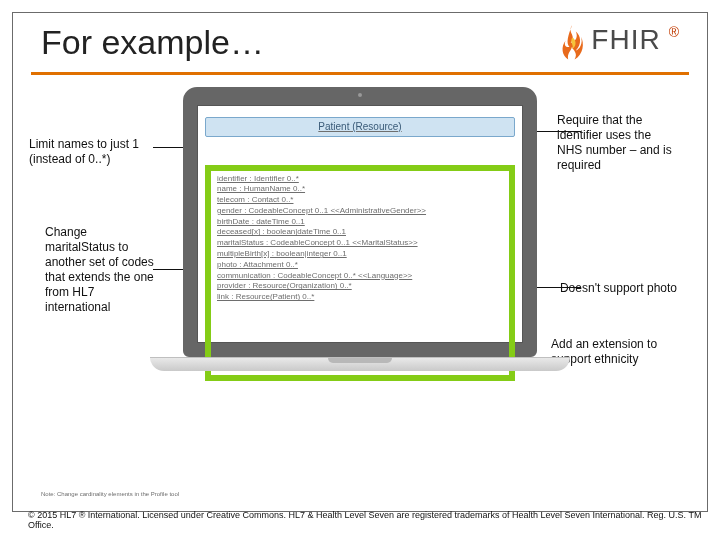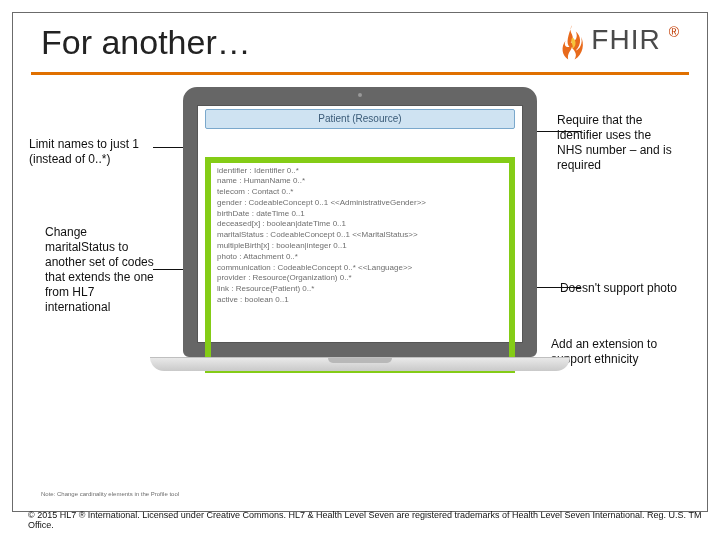--- a/index.html
+++ b/index.html
@@ -108,24 +108,25 @@
     content: "";
     position: absolute;
     top: 0; left: 50%;
     transform: translateX(-50%);
     width: 64px; height: 5px;
     background: #b8b8b8;
     border-radius: 0 0 6px 6px;
   }
 
   .screen-inner {
-    padding: 4px 8px 8px 8px;
+    padding: 12px 8px 8px 8px;
     font-size: 8px;
     color: #6e6e6e;
     line-height: 1.35;
+    text-decoration: underline;
   }
   .resource-header {
     background: #cfe3f2;
     border: 1px solid #7aa8cc;
     text-align: center;
     font-size: 10px;
     color: #3a5b78;
     padding: 2px 0;
     border-radius: 2px;
     margin-bottom: 2px;
@@ -181,21 +182,21 @@
     bottom: 10px;
     font-size: 9px;
     color: #111;
   }
 </style>
 </head>
 <body>
 
 <div class="slide-frame">
   <div class="header">
-    <div class="title">For another…</div>
+    <div class="title">For example…</div>
     <div class="fhir-brand">
       <svg class="flame" viewBox="0 0 40 60">
         <path d="M20 2 C12 14 28 18 18 30 C26 28 30 20 26 12 C34 18 36 32 26 42 C32 40 38 30 34 20 C40 30 38 48 24 56 C30 46 22 42 20 36 C18 44 12 46 14 56 C4 50 2 36 10 26 C6 34 12 38 16 36 C10 30 14 18 20 2 Z" fill="#e86a1c"></path>
         <path d="M20 22 C16 30 24 32 20 40 C26 36 28 28 22 22 Z" fill="#f6c33a"></path>
       </svg>
       <span class="fhir-text">FHIR</span>
       <span class="reg">®</span>
     </div>
   </div>
   <div class="orange-rule"></div>
@@ -223,21 +224,20 @@
               <div>telecom : Contact 0..*</div>
               <div>gender : CodeableConcept 0..1 &lt;&lt;AdministrativeGender&gt;&gt;</div>
               <div>birthDate : dateTime 0..1</div>
               <div>deceased[x] : boolean|dateTime 0..1</div>
               <div>maritalStatus : CodeableConcept 0..1 &lt;&lt;MaritalStatus&gt;&gt;</div>
               <div>multipleBirth[x] : boolean|integer 0..1</div>
               <div>photo : Attachment 0..*</div>
               <div>communication : CodeableConcept 0..* &lt;&lt;Language&gt;&gt;</div>
               <div>provider : Resource(Organization) 0..*</div>
               <div>link : Resource(Patient) 0..*</div>
-              <div>active : boolean 0..1</div>
             </div>
         </div>
       </div>
       <div class="laptop-base"></div>
     </div>
   </div>
 
   <div class="footer-note">Note: Change cardinality elements in the Profile tool</div>
 </div>
 

